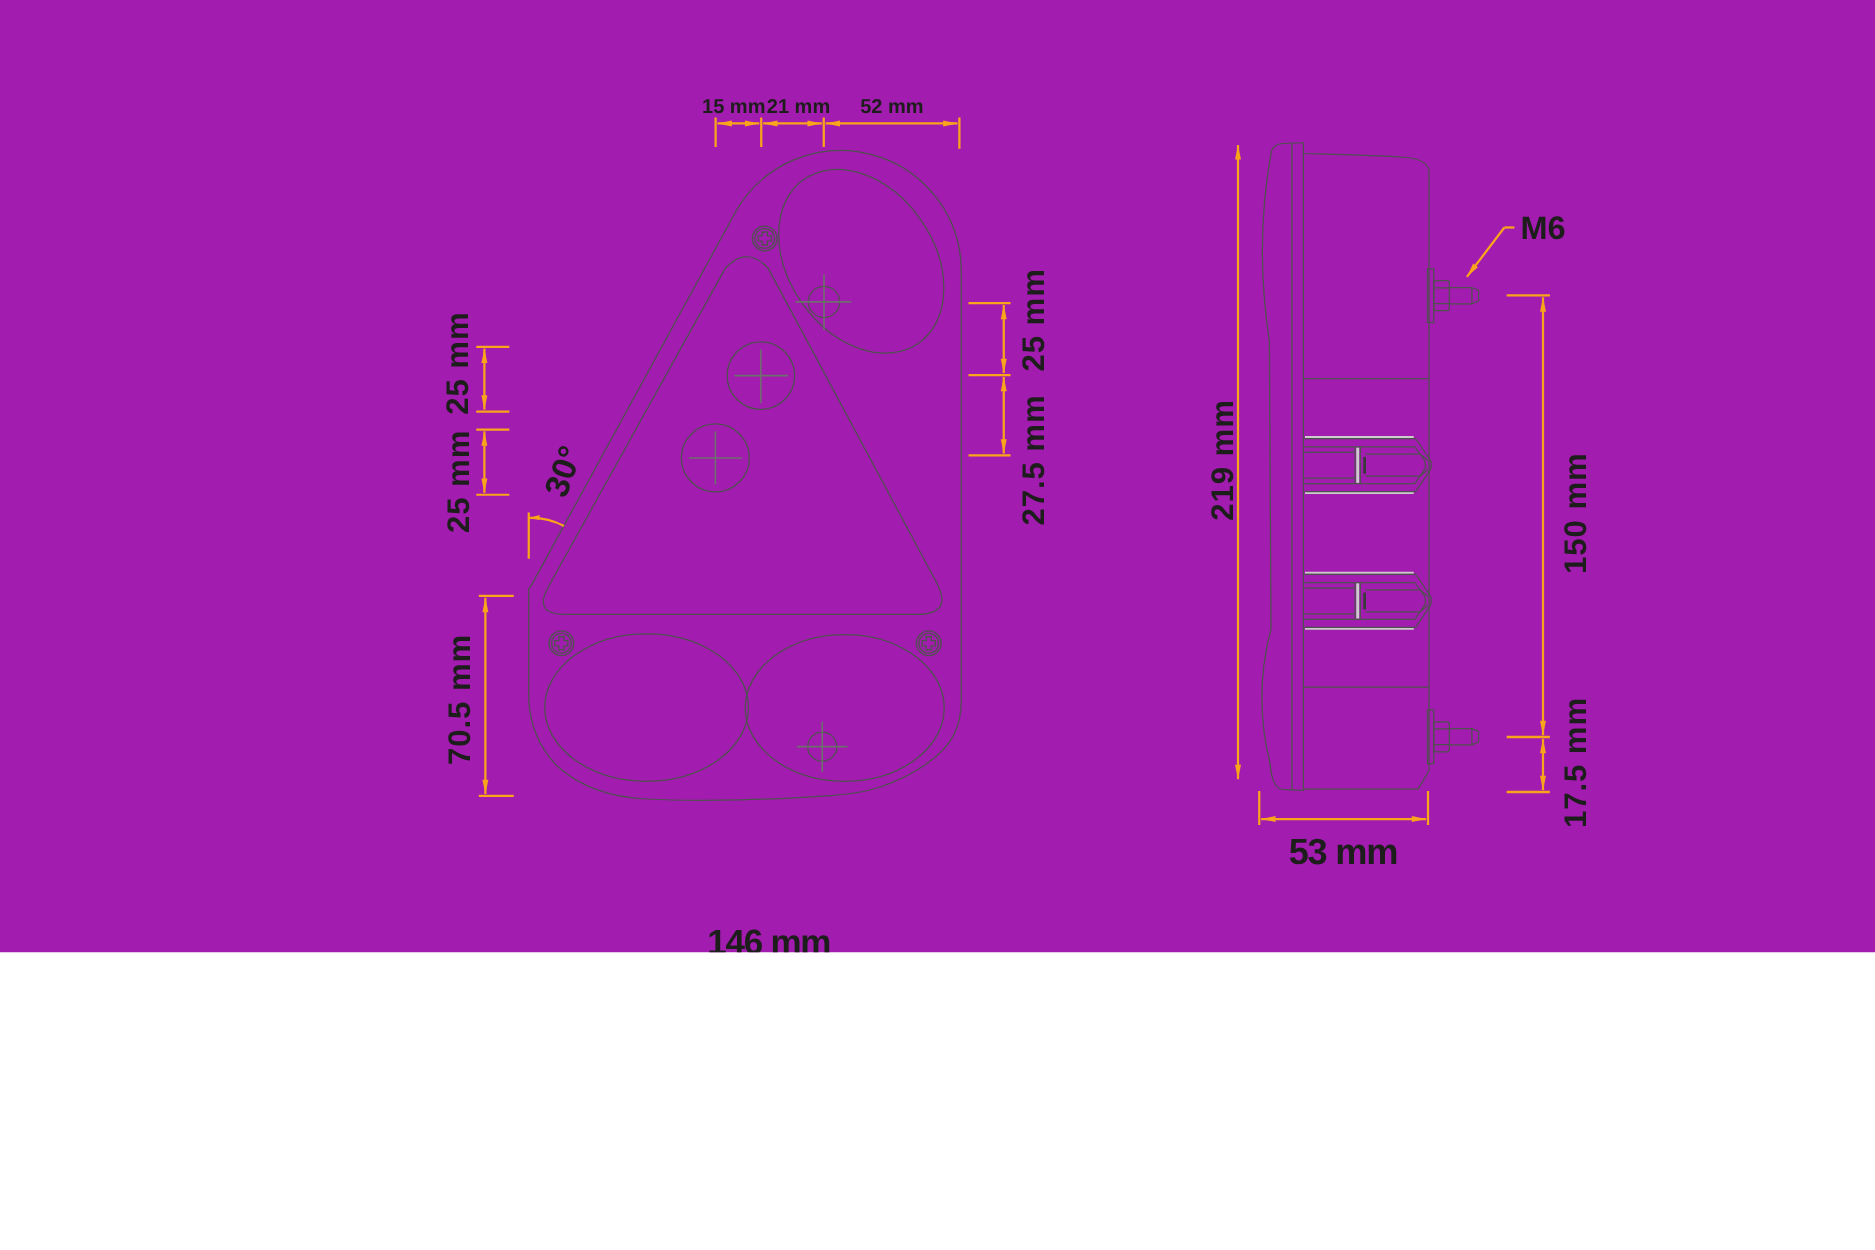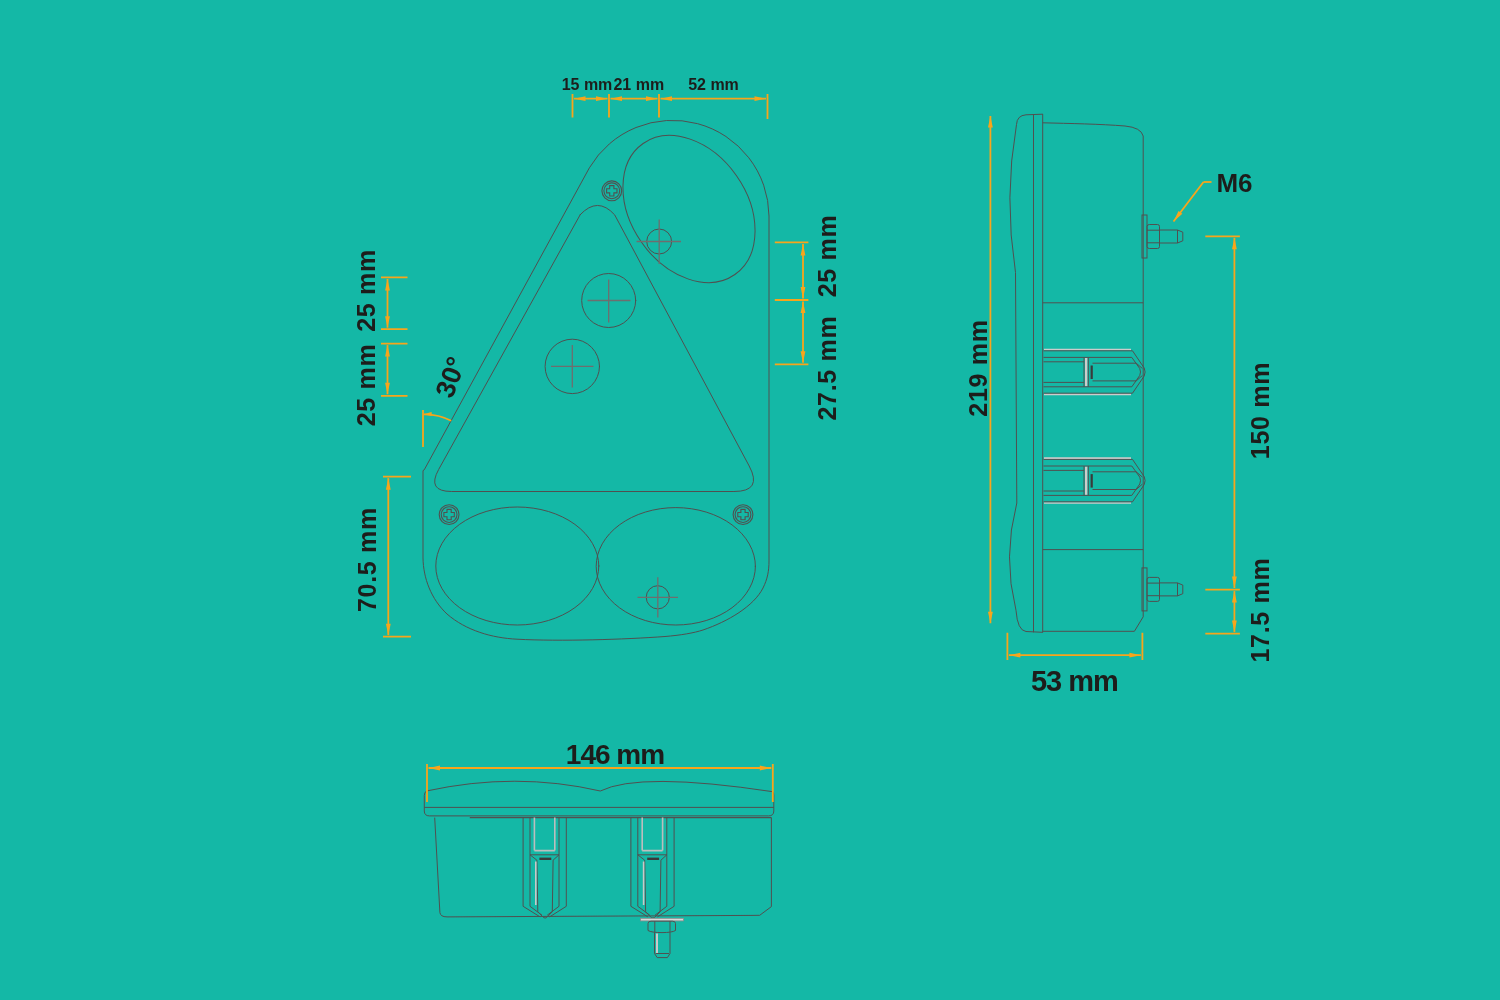--- a/index.html
+++ b/index.html
@@ -1,16 +1,16 @@
 <!DOCTYPE html>
 <html><head>
 <meta charset="utf-8">
 <style>
   html,body{margin:0;padding:0;background:#ffffff;}
-  .wrap{width:1500px;height:1000px;position:relative;overflow:hidden;background:#14b8a6;}
+  .wrap{width:1500px;height:762px;position:relative;overflow:hidden;background:#a21caf;}
   text{font-family:"Liberation Sans",sans-serif;font-weight:bold;fill:#1d1d1b;}
 </style>
 </head>
 <body>
 <div class="wrap">
 <svg width="1500" height="1000" viewBox="0 0 1500 1000">
 <defs>
   <marker id="ar" markerUnits="userSpaceOnUse" markerWidth="13" markerHeight="6" refX="12" refY="3" orient="auto-start-reverse">
     <path d="M12,3 L0.5,0.6 L0.5,5.4 Z" fill="#F8A51B"></path>
   </marker>

